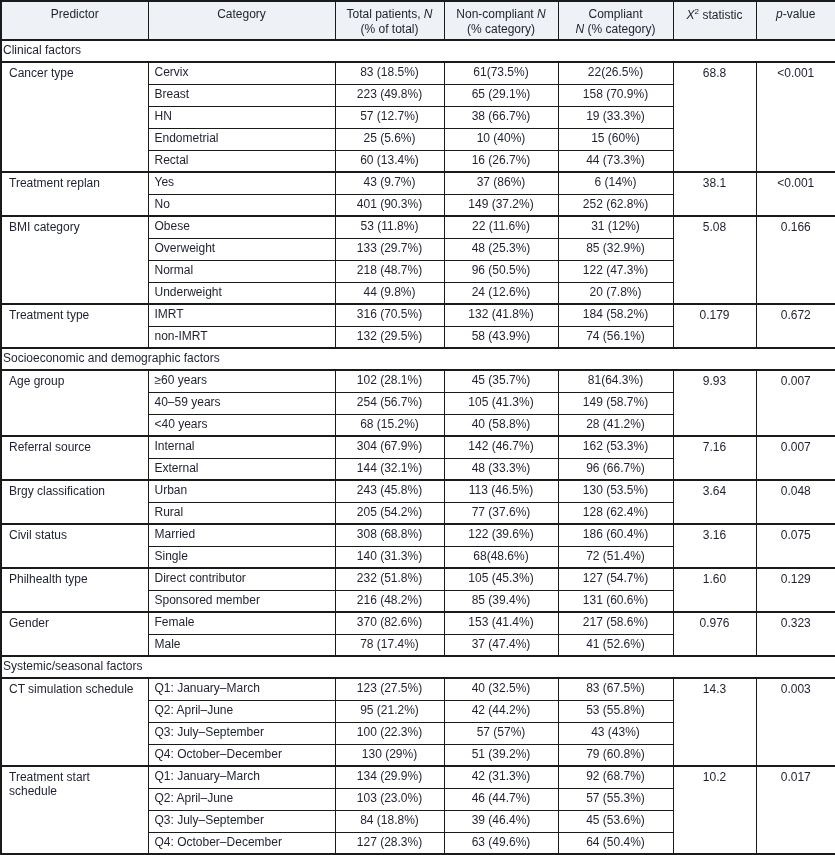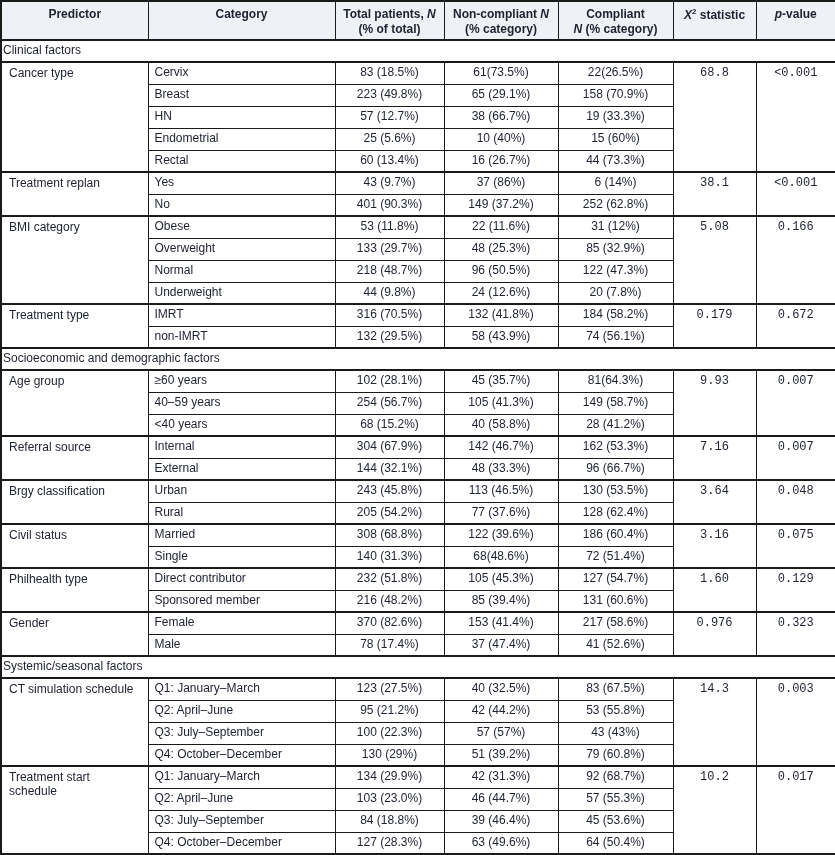--- a/index.html
+++ b/index.html
@@ -16,21 +16,21 @@
   }
   table{
     width:835px;
     table-layout:fixed;
     border-collapse:collapse;
     border:2px solid var(--border);
     font-size:12px;
   }
   th{
     background:var(--header-bg);
-    font-weight:bold;
+    font-weight:normal;
     text-align:center;
     vertical-align:top;
     height:35px;
     padding:5px 2px 2px 2px;
     line-height:1.25;
     border-bottom:2px solid var(--border);
     border-left:1px solid var(--border);
   }
   th:first-child{border-left:none;}
   th sup{font-size:8px;}
@@ -57,21 +57,20 @@
   }
   td.num{
     border-left:1px solid var(--border);
     text-align:center;
   }
   td.stat{
     border-left:1px solid var(--border);
     text-align:center;
     vertical-align:top;
     padding-top:4px;
-    font-family:Liberation Mono, monospace;
   }
   tr.group-start td{border-top:2px solid var(--border);}
   tr.inner-row td{border-top:1px solid var(--border);}
 </style>
 </head>
 <body>
 
 <table>
   <colgroup>
     <col style="width:147px">

